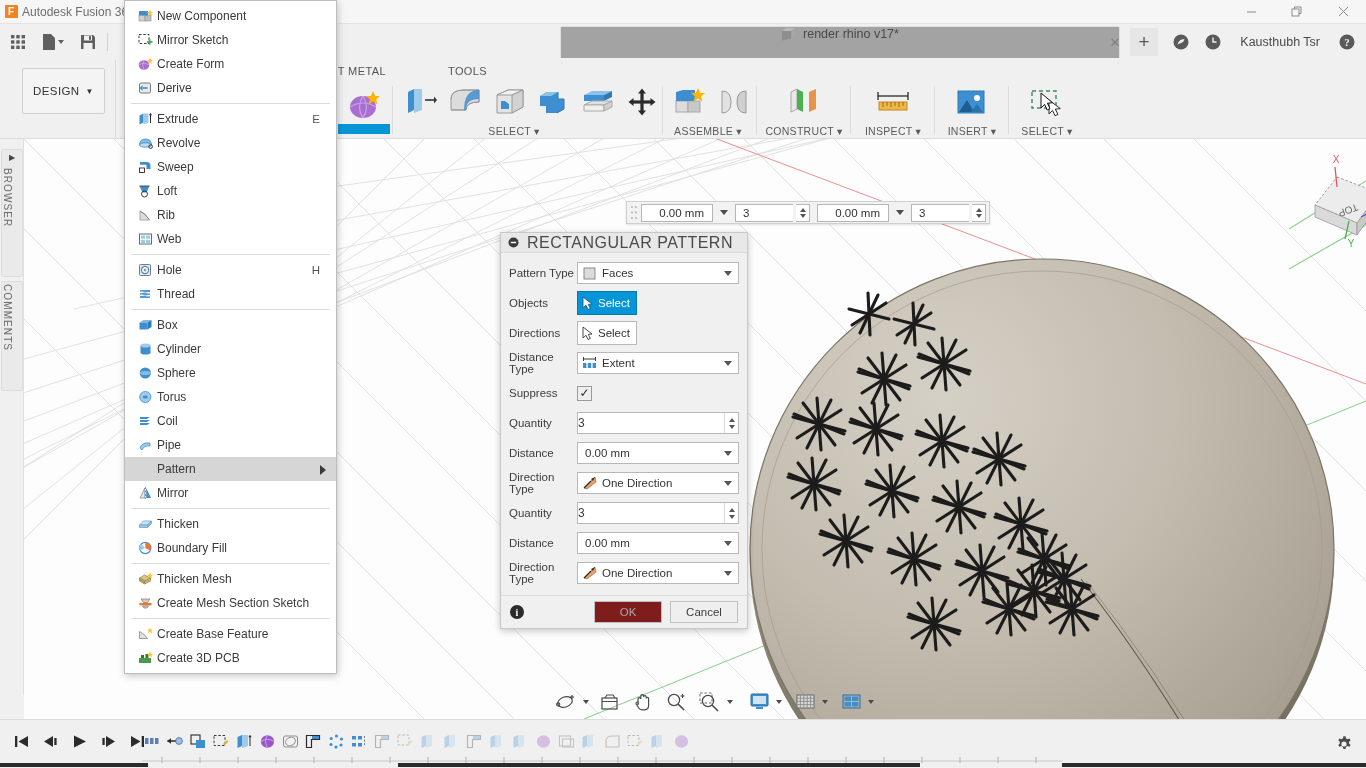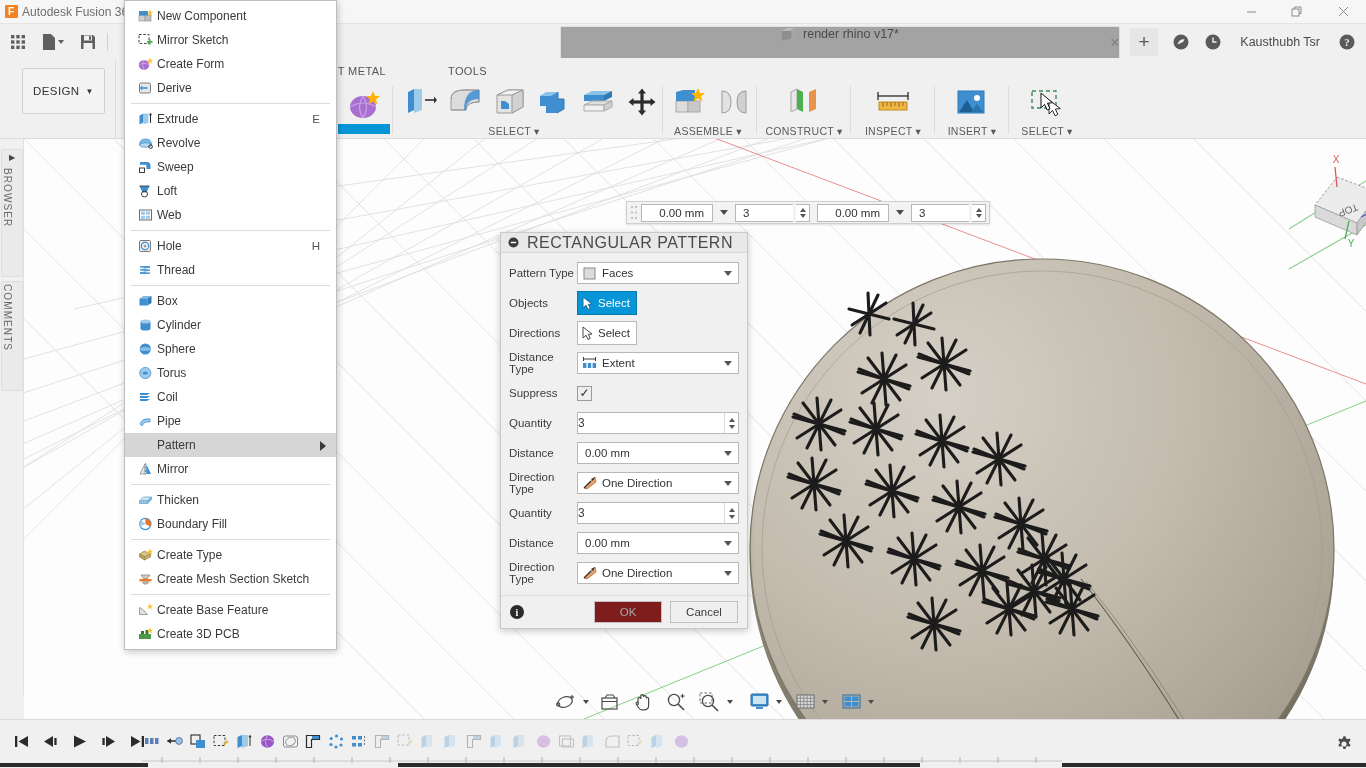--- a/index.html
+++ b/index.html
@@ -1125,20 +1125,29 @@
     <span class="mi-ic">
       <svg width="15" height="14" viewBox="0 0 15 14">
         <path d="M1.5 2 l10 0 l-3 6.5 l-4 0 z" fill="#3f8fd0"></path>
         <path d="M1.5 2 l10 0" stroke="#2b2b2b" stroke-width=".8"></path>
         <circle cx="6.5" cy="10" r="3" fill="none" stroke="#2b2b2b" stroke-width=".9"></circle>
       </svg>
     </span>
     <span class="mi-lbl">Loft</span>
   </div>
 
+  <div class="mi">
+    <span class="mi-ic">
+      <svg width="15" height="14" viewBox="0 0 15 14">
+        <path d="M2 12 l0 -9 q5 2 9.5 9 z" fill="#dcdcdc" stroke="#9a9a9a" stroke-width=".8"></path>
+        <path d="M2 3 q5 2 9.5 9" fill="none" stroke="#7a7a7a" stroke-width=".8"></path>
+      </svg>
+    </span>
+    <span class="mi-lbl">Rib</span>
+  </div>
 
   <div class="mi">
     <span class="mi-ic">
       <svg width="15" height="14" viewBox="0 0 15 14">
         <rect x="1.5" y="2" width="12" height="10" fill="#fff" stroke="#6a6a6a" stroke-width="1"></rect>
         <rect x="3" y="3.5" width="4" height="3.2" fill="#9fcbea"></rect>
         <rect x="8" y="3.5" width="4" height="3.2" fill="#9fcbea"></rect>
         <rect x="3" y="7.8" width="4" height="3.2" fill="#9fcbea"></rect>
         <rect x="8" y="7.8" width="4" height="3.2" fill="#9fcbea"></rect>
       </svg>
@@ -1284,21 +1293,21 @@
 
   <div class="mi">
     <span class="mi-ic">
       <svg width="15" height="14" viewBox="0 0 15 14">
         <path d="M1.5 6 l5 -3 l6 3 l-5 3 z" fill="#d9c488" stroke="#9a8344" stroke-width=".7"></path>
         <path d="M1.5 6 l5 3 l0 3 l-5 -3 z" fill="#b8a05e" stroke="#9a8344" stroke-width=".7"></path>
         <path d="M6.5 9 l6 -3 l0 3 l-6 3 z" fill="#c9b173" stroke="#9a8344" stroke-width=".7"></path>
         <polygon points="12,0.5 13,2.7 15,2.7 13.4,4.2 14,6.4 12,5.1 10,6.4 10.6,4.2 9,2.7 11,2.7" fill="#ffc233"></polygon>
       </svg>
     </span>
-    <span class="mi-lbl">Create Type</span>
+    <span class="mi-lbl">Thicken Mesh</span>
   </div>
 
   <div class="mi">
     <span class="mi-ic">
       <svg width="15" height="14" viewBox="0 0 15 14">
         <path d="M3 3 l9 0 l-2.5 3.5 l-4 0 z" fill="#d6c9bd" stroke="#8a7a6a" stroke-width=".7"></path>
         <rect x="1.5" y="7" width="12" height="2.4" fill="#e8772f"></rect>
         <path d="M4.5 10 l6 0 l-1.5 2 l-3 0 z" fill="#d6c9bd" stroke="#8a7a6a" stroke-width=".7"></path>
       </svg>
     </span>

